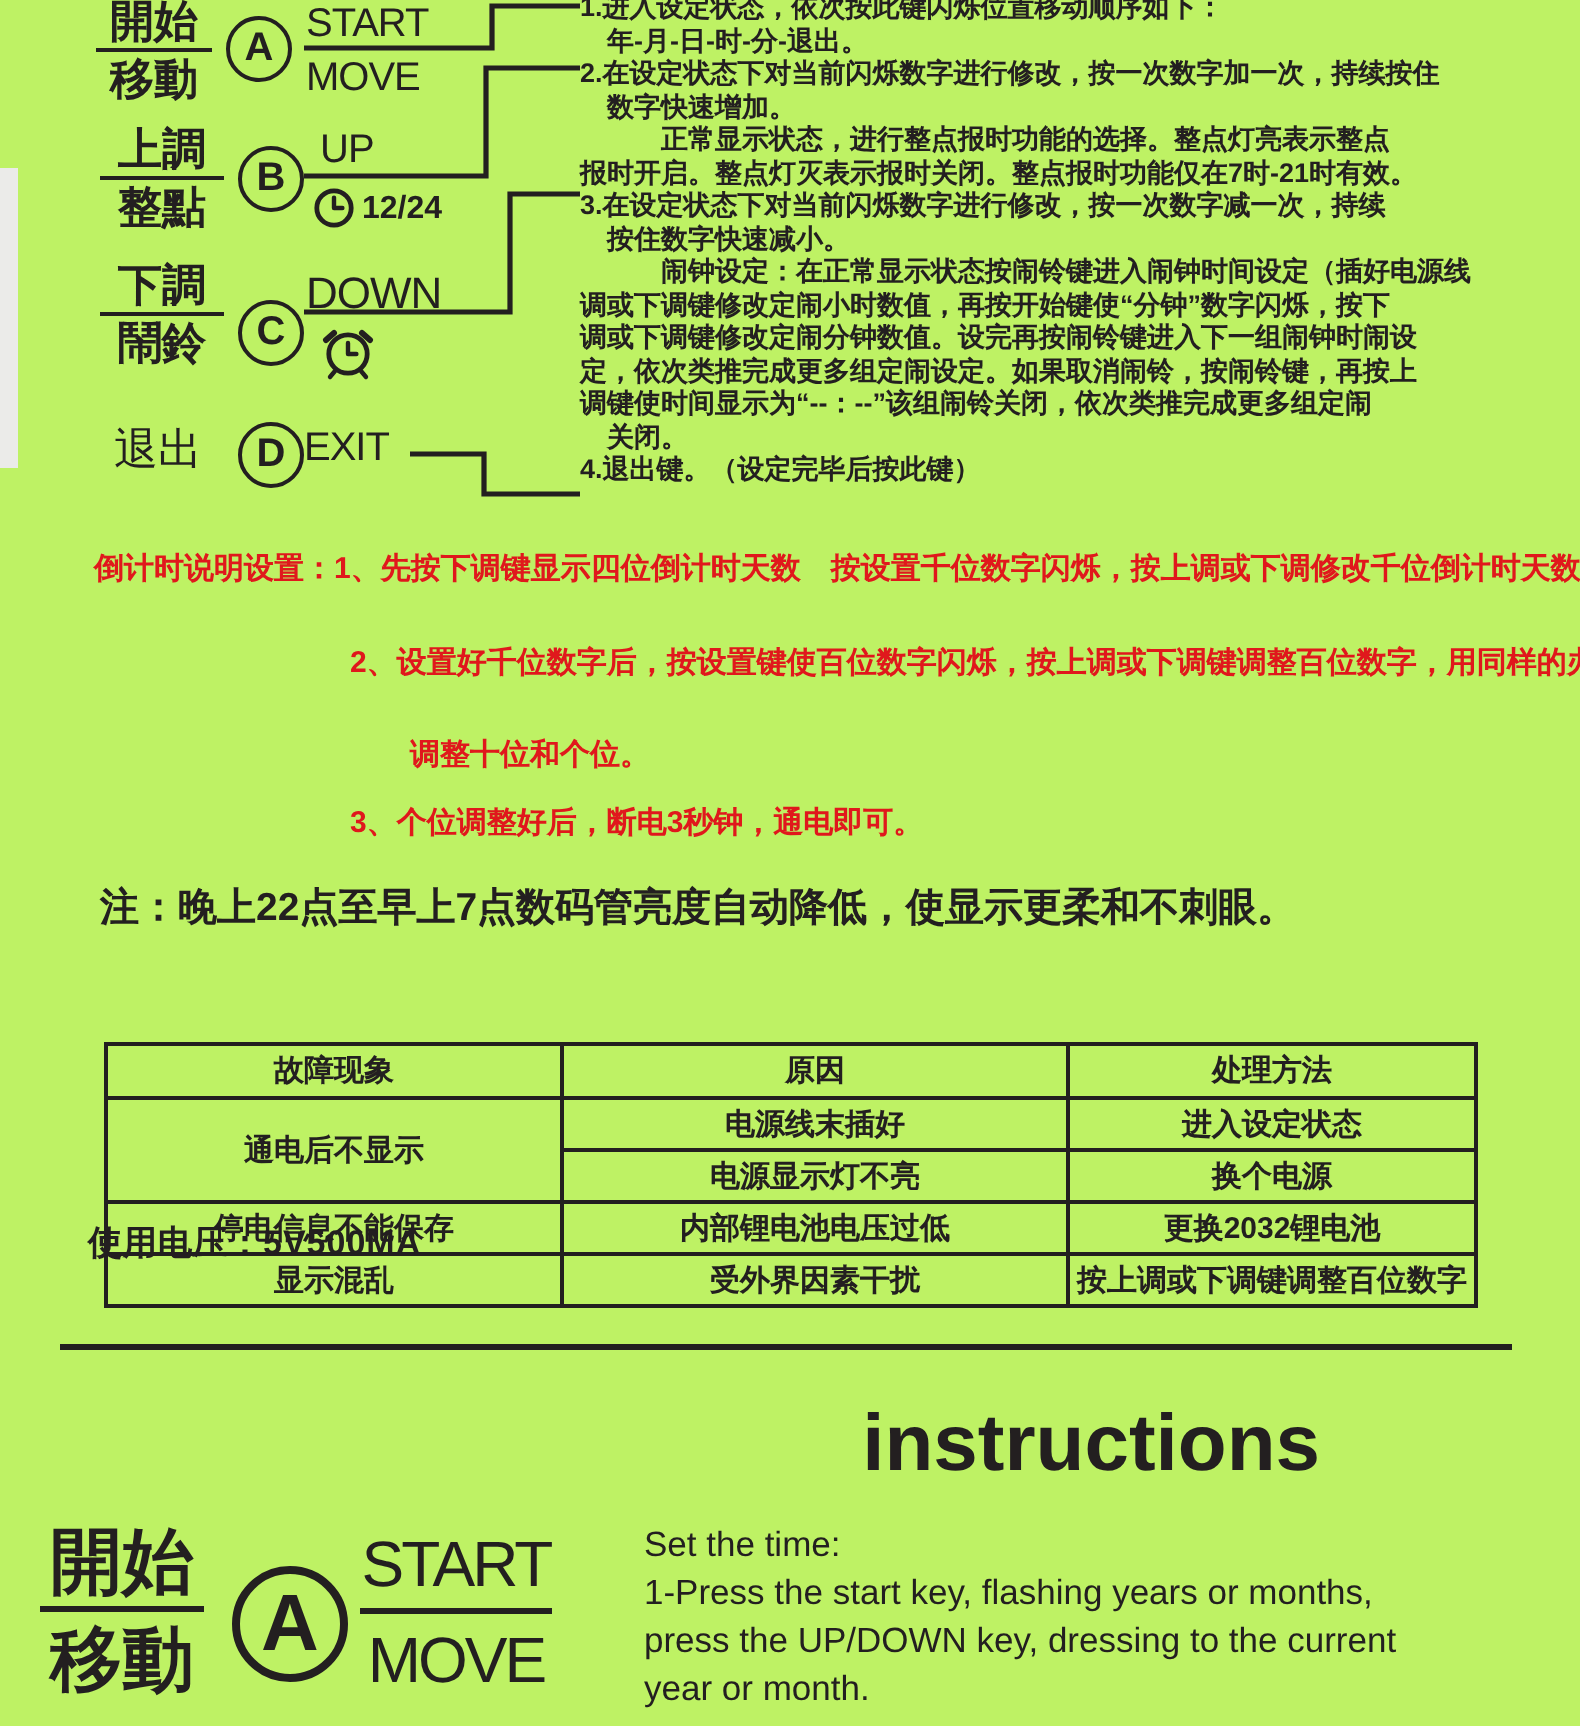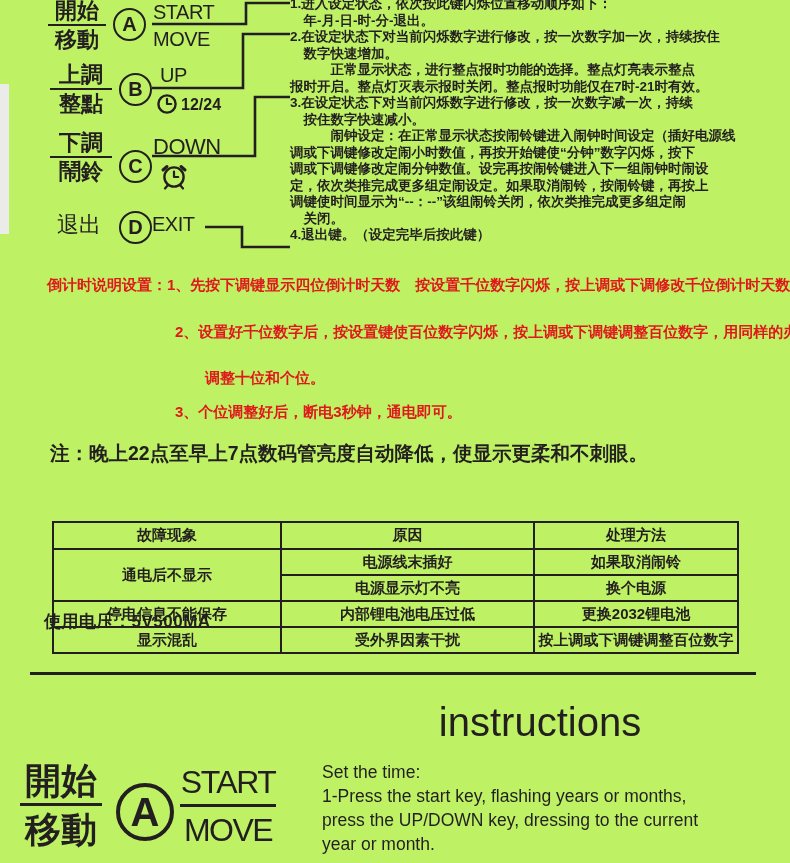--- a/index.html
+++ b/index.html
@@ -36,22 +36,22 @@
   
   .ts-table { position:absolute; left:52px; top:476px; width:685px; border-collapse:collapse; table-layout:fixed;margin-top:45px; }
   .ts-table th, .ts-table td { border:2.2px solid #231f20; text-align:center; vertical-align:middle;
                                font-size:15px; font-weight:bold; height:26px; padding:0 2px; }
   .ts-table th { height:27px; }
 
   .voltage { position:absolute; left:44px; top:610px; font-size:17px; font-weight:bold; letter-spacing:0.5px; }
 
   
   .divider { position:absolute; left:30px; top:672px; width:726px; height:2.5px; background:#231f20; }
-  .en-heading { position:absolute; left:420px; top:700px; width:240px; text-align:center;
-                font-size:40px; line-height:44px; font-weight:400; }
+  .en-heading { position:absolute; left:420px; top:700px; width:240px; text-align:right;
+                font-size:40px; line-height:44px; font-weight:700; }
 
   .big-zh { position:absolute; left:20px; top:760px; width:82px; text-align:center; font-weight:bold; }
   .big-zh .t { display:block; font-size:36px; line-height:41px; padding-bottom:2px; border-bottom:3.5px solid #231f20; }
   .big-zh .b { display:block; font-size:36px; line-height:42px; padding-top:3px; }
   .big-circle { position:absolute; left:116px; top:783px; width:58px; height:58px; border:4px solid #231f20;
                 border-radius:50%; display:flex; align-items:center; justify-content:center;
                 font-size:40px; font-weight:bold; }
   .big-en { position:absolute; left:180px; top:762px; width:96px; text-align:center; letter-spacing:-1.5px; }
   .big-en .t { display:block; font-size:32px; line-height:40px; padding-bottom:2px; border-bottom:3.5px solid #231f20; }
   .big-en .b { display:block; font-size:32px; line-height:42px; padding-top:2px; }
@@ -152,21 +152,21 @@
       </colgroup>
     <tbody>
         <tr>
       <th>故障现象</th>
       <th>原因</th>
       <th>处理方法</th>
     </tr>
     <tr>
       <td rowspan="2">通电后不显示</td>
       <td>电源线末插好</td>
-      <td>如果取消闹铃</td>
+      <td>进入设定状态</td>
     </tr>
     <tr>
       <td>电源显示灯不亮</td>
       <td>换个电源</td>
     </tr>
     <tr>
       <td>停电信息不能保存</td>
       <td>内部锂电池电压过低</td>
       <td>更换2032锂电池</td>
     </tr>

